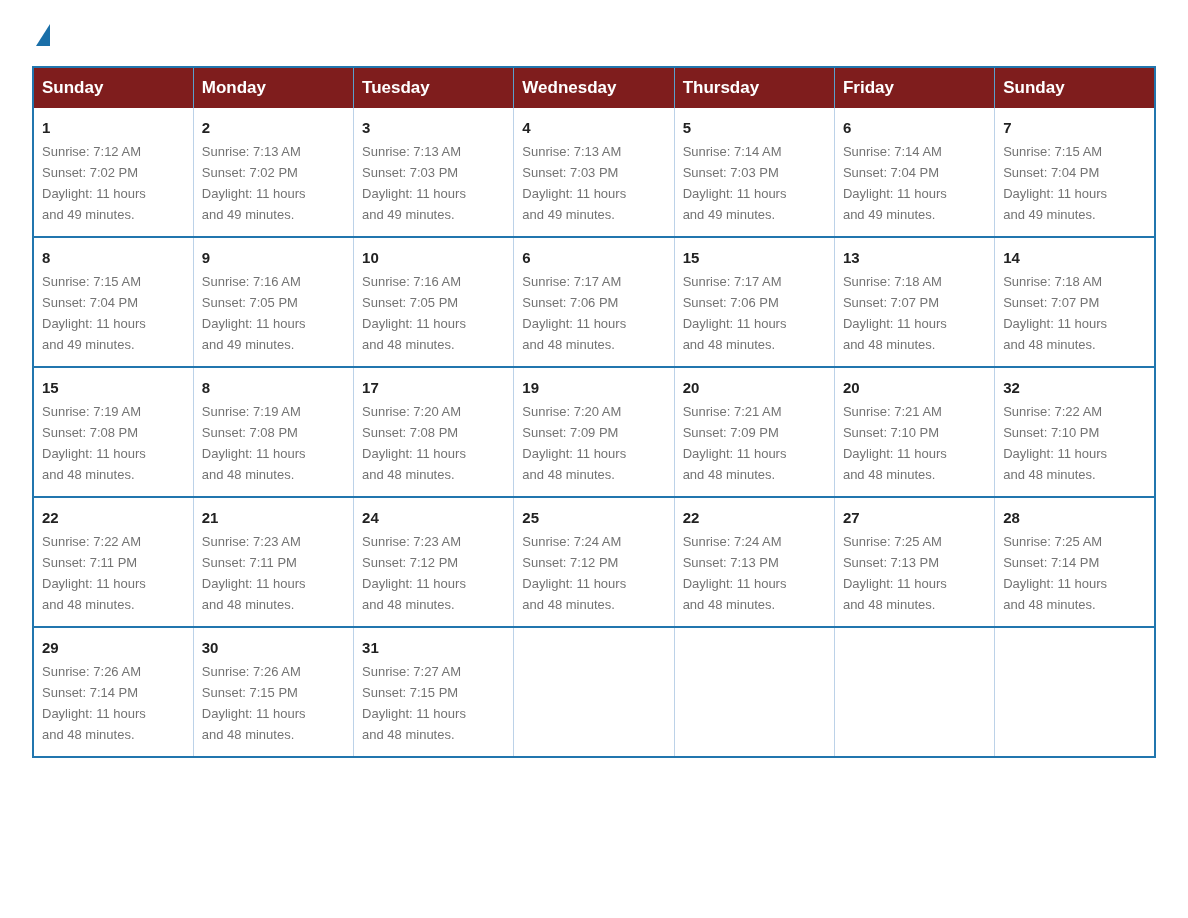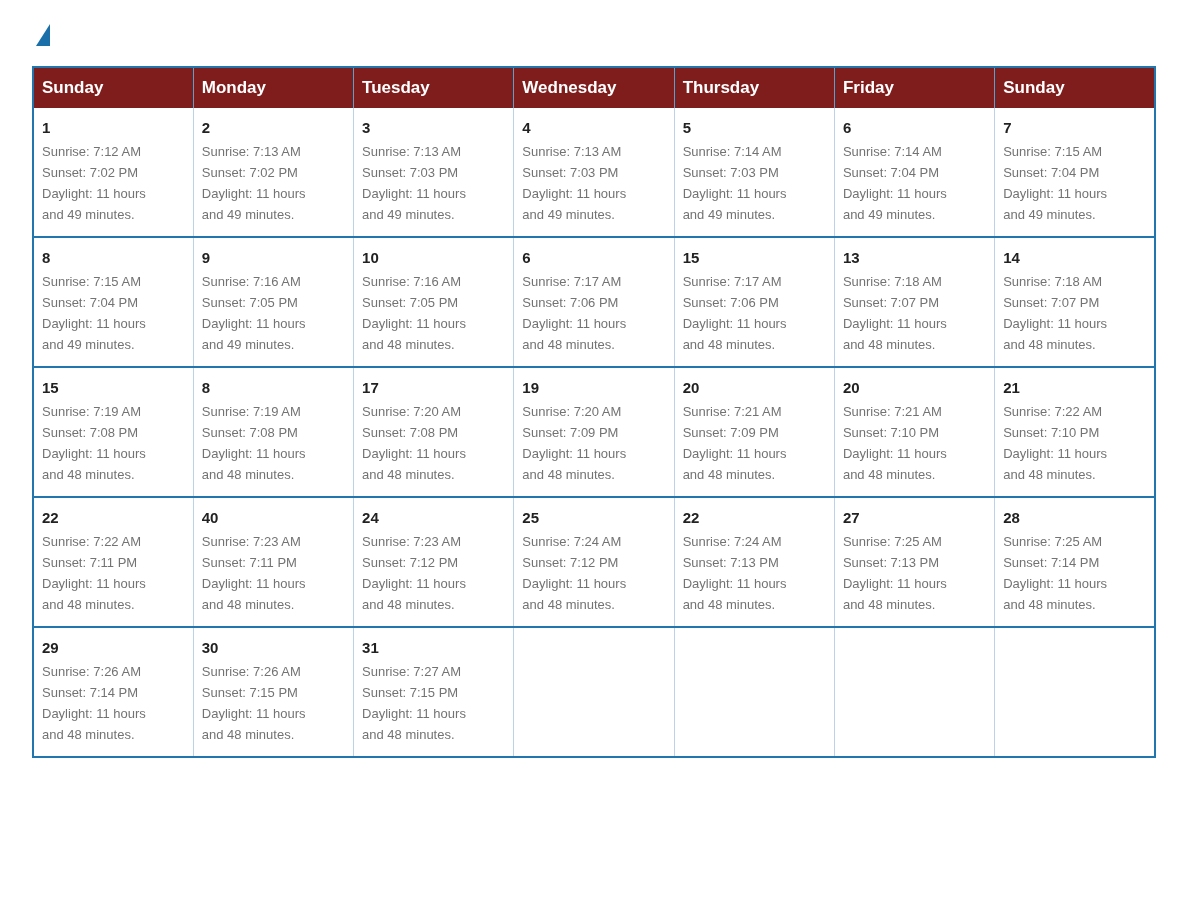--- a/index.html
+++ b/index.html
@@ -177,27 +177,27 @@
         <td><span class="day-num">8</span>
           <span class="day-info">Sunrise: 7:19 AM<br>Sunset: 7:08 PM<br>Daylight: 11 hours<br>and 48 minutes.</span></td>
         <td><span class="day-num">17</span>
           <span class="day-info">Sunrise: 7:20 AM<br>Sunset: 7:08 PM<br>Daylight: 11 hours<br>and 48 minutes.</span></td>
         <td><span class="day-num">19</span>
           <span class="day-info">Sunrise: 7:20 AM<br>Sunset: 7:09 PM<br>Daylight: 11 hours<br>and 48 minutes.</span></td>
         <td><span class="day-num">20</span>
           <span class="day-info">Sunrise: 7:21 AM<br>Sunset: 7:09 PM<br>Daylight: 11 hours<br>and 48 minutes.</span></td>
         <td><span class="day-num">20</span>
           <span class="day-info">Sunrise: 7:21 AM<br>Sunset: 7:10 PM<br>Daylight: 11 hours<br>and 48 minutes.</span></td>
-        <td><span class="day-num">21</span>
+        <td><span class="day-num">32</span>
           <span class="day-info">Sunrise: 7:22 AM<br>Sunset: 7:10 PM<br>Daylight: 11 hours<br>and 48 minutes.</span></td>
       </tr>
       <tr>
         <td><span class="day-num">22</span>
           <span class="day-info">Sunrise: 7:22 AM<br>Sunset: 7:11 PM<br>Daylight: 11 hours<br>and 48 minutes.</span></td>
-        <td><span class="day-num">40</span>
+        <td><span class="day-num">21</span>
           <span class="day-info">Sunrise: 7:23 AM<br>Sunset: 7:11 PM<br>Daylight: 11 hours<br>and 48 minutes.</span></td>
         <td><span class="day-num">24</span>
           <span class="day-info">Sunrise: 7:23 AM<br>Sunset: 7:12 PM<br>Daylight: 11 hours<br>and 48 minutes.</span></td>
         <td><span class="day-num">25</span>
           <span class="day-info">Sunrise: 7:24 AM<br>Sunset: 7:12 PM<br>Daylight: 11 hours<br>and 48 minutes.</span></td>
         <td><span class="day-num">22</span>
           <span class="day-info">Sunrise: 7:24 AM<br>Sunset: 7:13 PM<br>Daylight: 11 hours<br>and 48 minutes.</span></td>
         <td><span class="day-num">27</span>
           <span class="day-info">Sunrise: 7:25 AM<br>Sunset: 7:13 PM<br>Daylight: 11 hours<br>and 48 minutes.</span></td>
         <td><span class="day-num">28</span>

